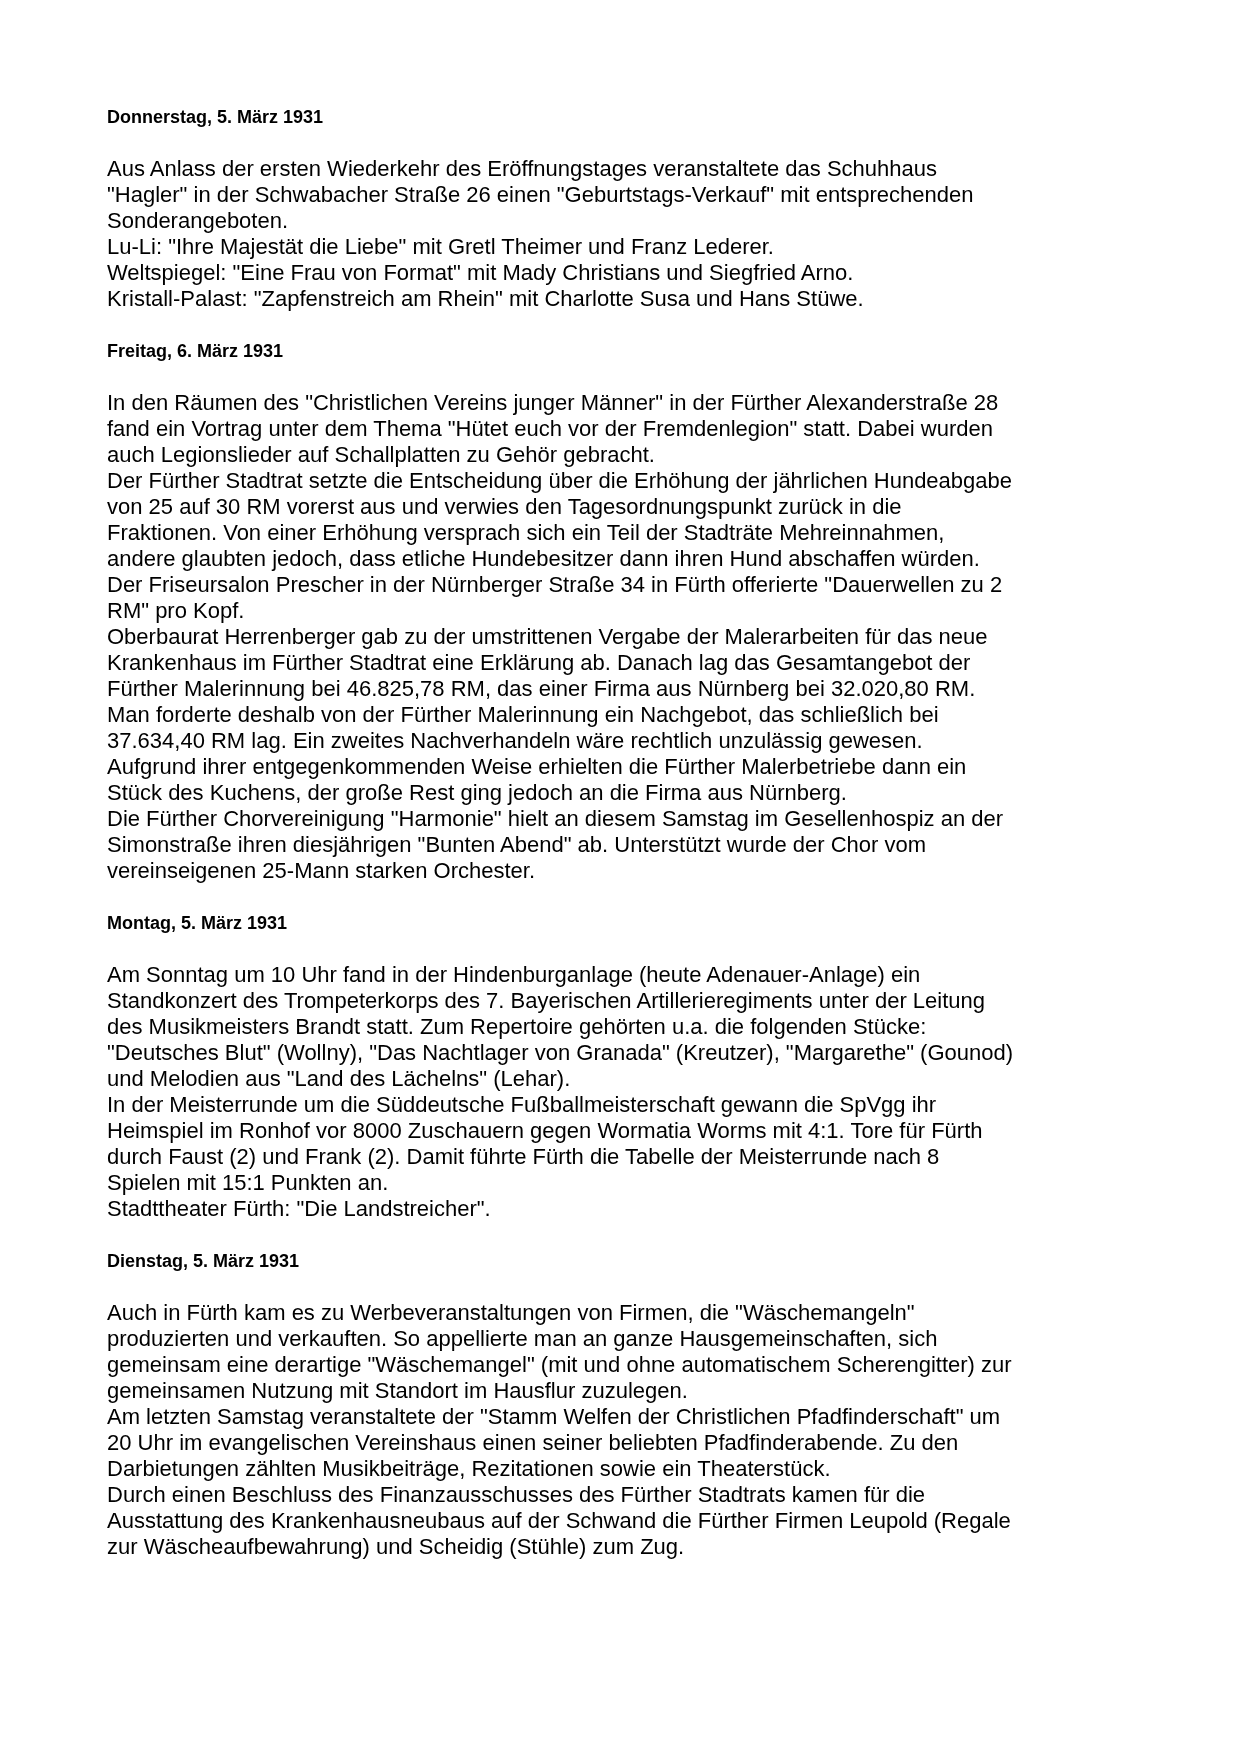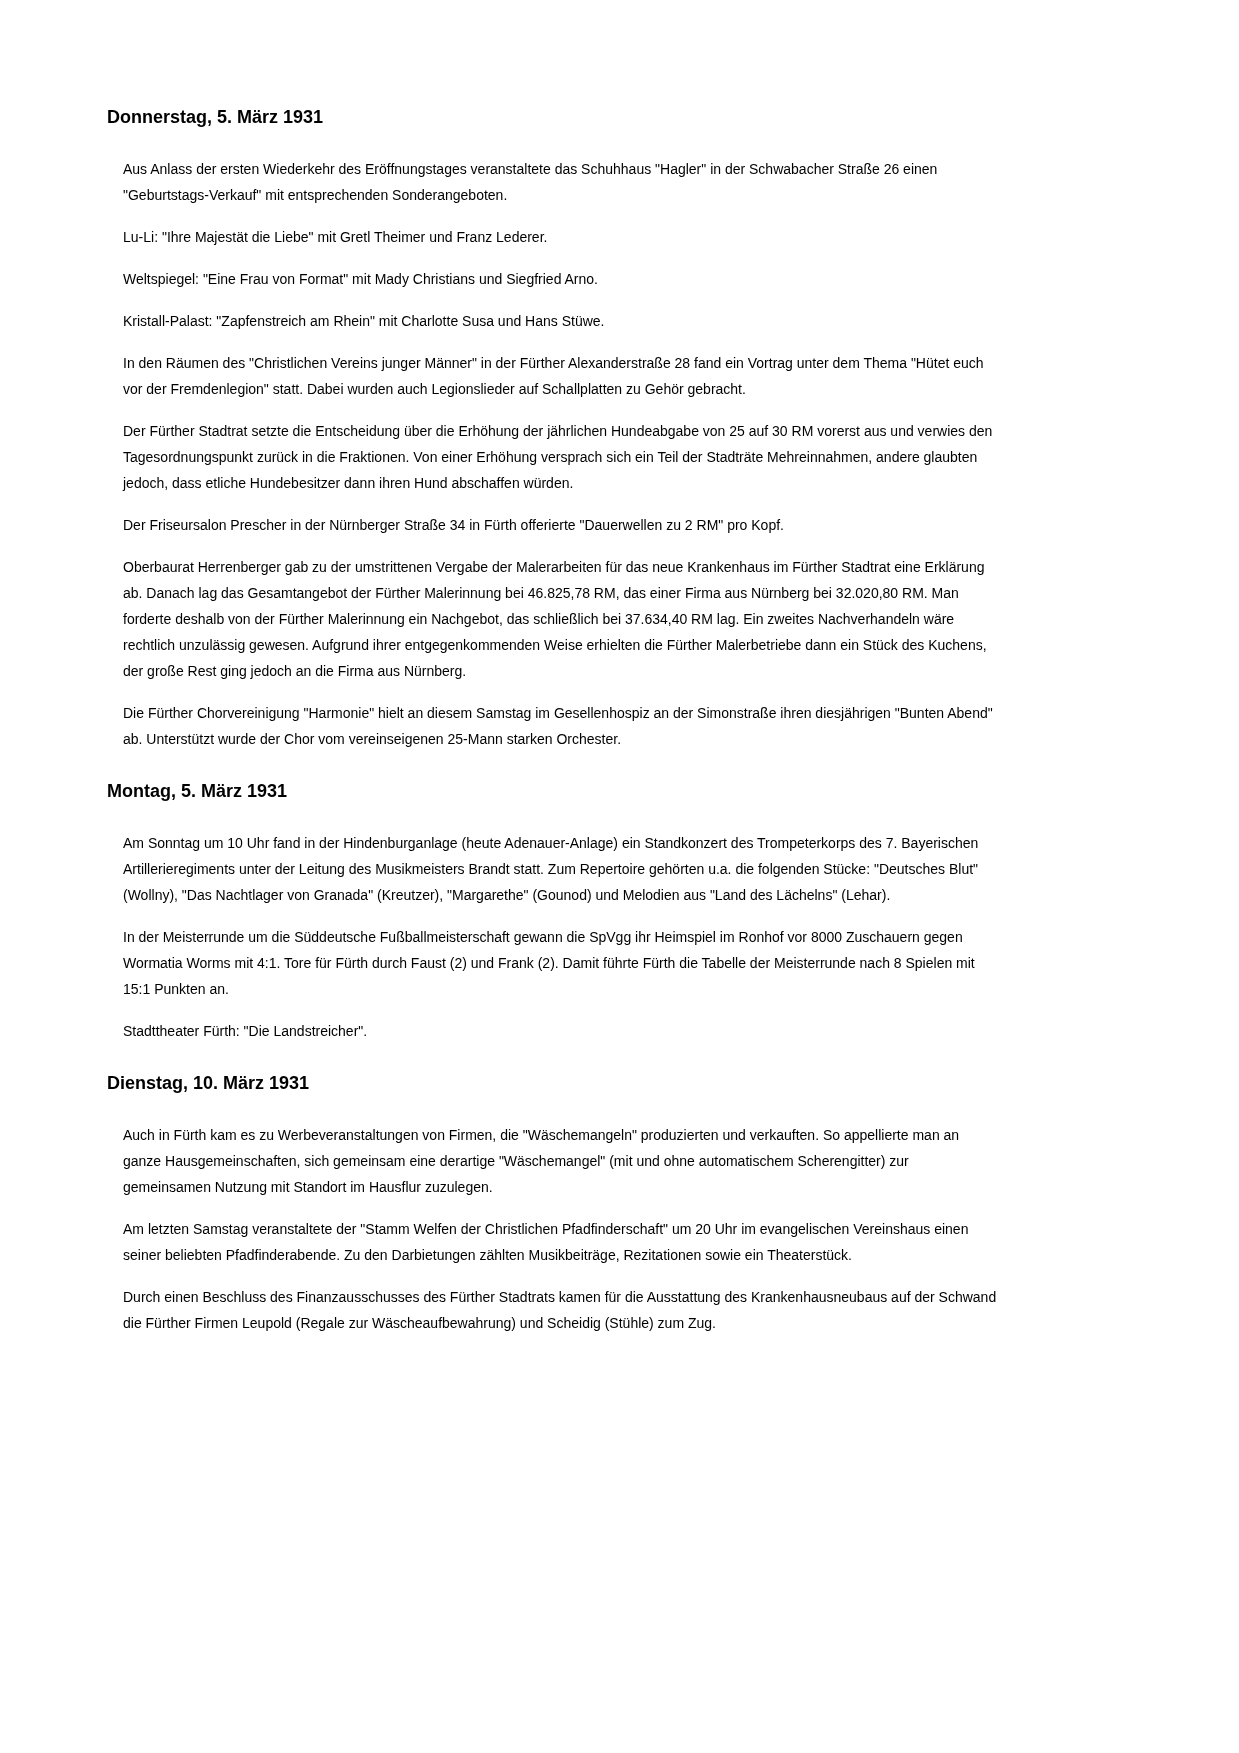--- a/index.html
+++ b/index.html
@@ -21,40 +21,41 @@
   .section-heading {
     font-size: 18px;
     line-height: 26px;
     font-weight: bold;
     margin: 26px 0 26px 0;
   }
   .section:first-child .section-heading {
     margin-top: 0;
   }
   .entry {
-    font-size: 14px;
+    font-size: 22px;
     line-height: 26px;
-    margin: 16px;
+    margin: 0;
   }
 </style>
 </head>
 <body>
 
 <main class="page" id="doc-root">
   <section class="section">
     <h2 class="section-heading">Donnerstag, 5. März 1931</h2>
     <div class="section-entries">
         <p class="entry">Aus Anlass der ersten Wiederkehr des Eröffnungstages veranstaltete das Schuhhaus "Hagler" in der Schwabacher Straße 26 einen "Geburtstags-Verkauf" mit entsprechenden Sonderangeboten.</p>
         <p class="entry">Lu-Li: "Ihre Majestät die Liebe" mit Gretl Theimer und Franz Lederer.</p>
         <p class="entry">Weltspiegel: "Eine Frau von Format" mit Mady Christians und Siegfried Arno.</p>
         <p class="entry">Kristall-Palast: "Zapfenstreich am Rhein" mit Charlotte Susa und Hans Stüwe.</p>
       </div>
   </section>
 
   <section class="section">
+    <h2 class="section-heading">Freitag, 6. März 1931</h2>
     <div class="section-entries">
         <p class="entry">In den Räumen des "Christlichen Vereins junger Männer" in der Fürther Alexanderstraße 28 fand ein Vortrag unter dem Thema "Hütet euch vor der Fremdenlegion" statt. Dabei wurden auch Legionslieder auf Schallplatten zu Gehör gebracht.</p>
         <p class="entry">Der Fürther Stadtrat setzte die Entscheidung über die Erhöhung der jährlichen Hundeabgabe von 25 auf 30 RM vorerst aus und verwies den Tagesordnungspunkt zurück in die Fraktionen. Von einer Erhöhung versprach sich ein Teil der Stadträte Mehreinnahmen, andere glaubten jedoch, dass etliche Hundebesitzer dann ihren Hund abschaffen würden.</p>
         <p class="entry">Der Friseursalon Prescher in der Nürnberger Straße 34 in Fürth offerierte "Dauerwellen zu 2 RM" pro Kopf.</p>
       </div>
   </section>
 
   <section class="section">
     <div class="section-entries">
         <p class="entry">Oberbaurat Herrenberger gab zu der umstrittenen Vergabe der Malerarbeiten für das neue Krankenhaus im Fürther Stadtrat eine Erklärung ab. Danach lag das Gesamtangebot der Fürther Malerinnung bei 46.825,78 RM, das einer Firma aus Nürnberg bei 32.020,80 RM. Man forderte deshalb von der Fürther Malerinnung ein Nachgebot, das schließlich bei 37.634,40 RM lag. Ein zweites Nachverhandeln wäre rechtlich unzulässig gewesen. Aufgrund ihrer entgegenkommenden Weise erhielten die Fürther Malerbetriebe dann ein Stück des Kuchens, der große Rest ging jedoch an die Firma aus Nürnberg.</p>
@@ -65,20 +66,20 @@
   <section class="section">
     <h2 class="section-heading">Montag, 5. März 1931</h2>
     <div class="section-entries">
         <p class="entry">Am Sonntag um 10 Uhr fand in der Hindenburganlage (heute Adenauer-Anlage) ein Standkonzert des Trompeterkorps des 7. Bayerischen Artillerieregiments unter der Leitung des Musikmeisters Brandt statt. Zum Repertoire gehörten u.a. die folgenden Stücke: "Deutsches Blut" (Wollny), "Das Nachtlager von Granada" (Kreutzer), "Margarethe" (Gounod) und Melodien aus "Land des Lächelns" (Lehar).</p>
         <p class="entry">In der Meisterrunde um die Süddeutsche Fußballmeisterschaft gewann die SpVgg ihr Heimspiel im Ronhof vor 8000 Zuschauern gegen Wormatia Worms mit 4:1. Tore für Fürth durch Faust (2) und Frank (2). Damit führte Fürth die Tabelle der Meisterrunde nach 8 Spielen mit 15:1 Punkten an.</p>
         <p class="entry">Stadttheater Fürth: "Die Landstreicher".</p>
       </div>
   </section>
 
   <section class="section">
-    <h2 class="section-heading">Dienstag, 10. März 1931</h2>
+    <h2 class="section-heading">Dienstag, 5. März 1931</h2>
     <div class="section-entries">
         <p class="entry">Auch in Fürth kam es zu Werbeveranstaltungen von Firmen, die "Wäschemangeln" produzierten und verkauften. So appellierte man an ganze Hausgemeinschaften, sich gemeinsam eine derartige "Wäschemangel" (mit und ohne automatischem Scherengitter) zur gemeinsamen Nutzung mit Standort im Hausflur zuzulegen.</p>
         <p class="entry">Am letzten Samstag veranstaltete der "Stamm Welfen der Christlichen Pfadfinderschaft" um 20 Uhr im evangelischen Vereinshaus einen seiner beliebten Pfadfinderabende. Zu den Darbietungen zählten Musikbeiträge, Rezitationen sowie ein Theaterstück.</p>
         <p class="entry">Durch einen Beschluss des Finanzausschusses des Fürther Stadtrats kamen für die Ausstattung des Krankenhausneubaus auf der Schwand die Fürther Firmen Leupold (Regale zur Wäscheaufbewahrung) und Scheidig (Stühle) zum Zug.</p>
       </div>
   </section>
 </main>
 
 </body></html>

